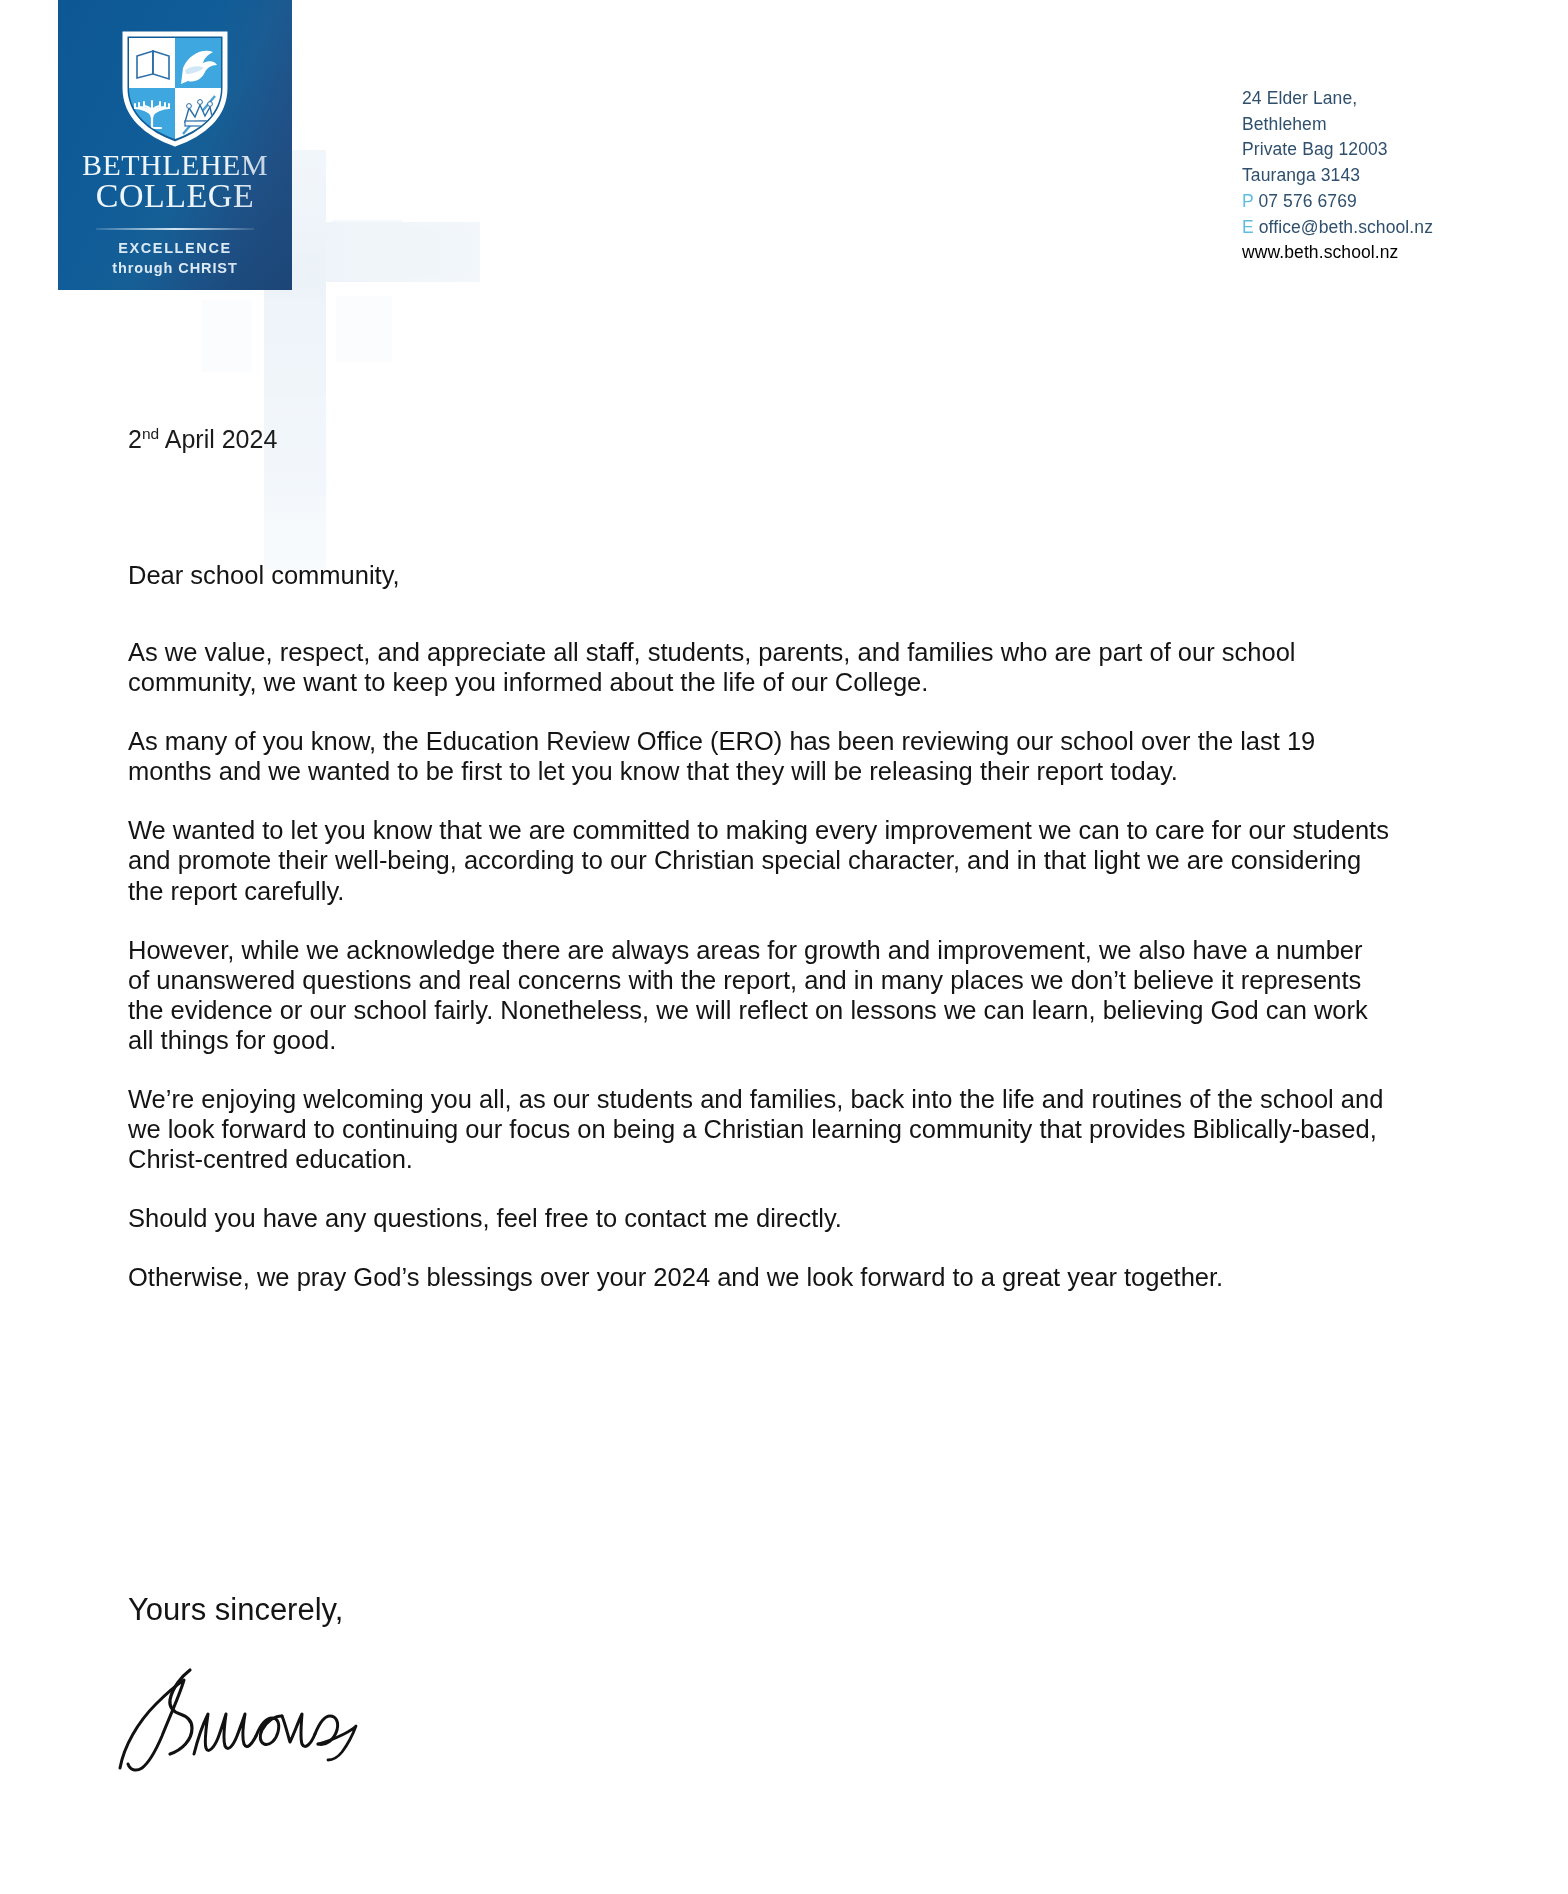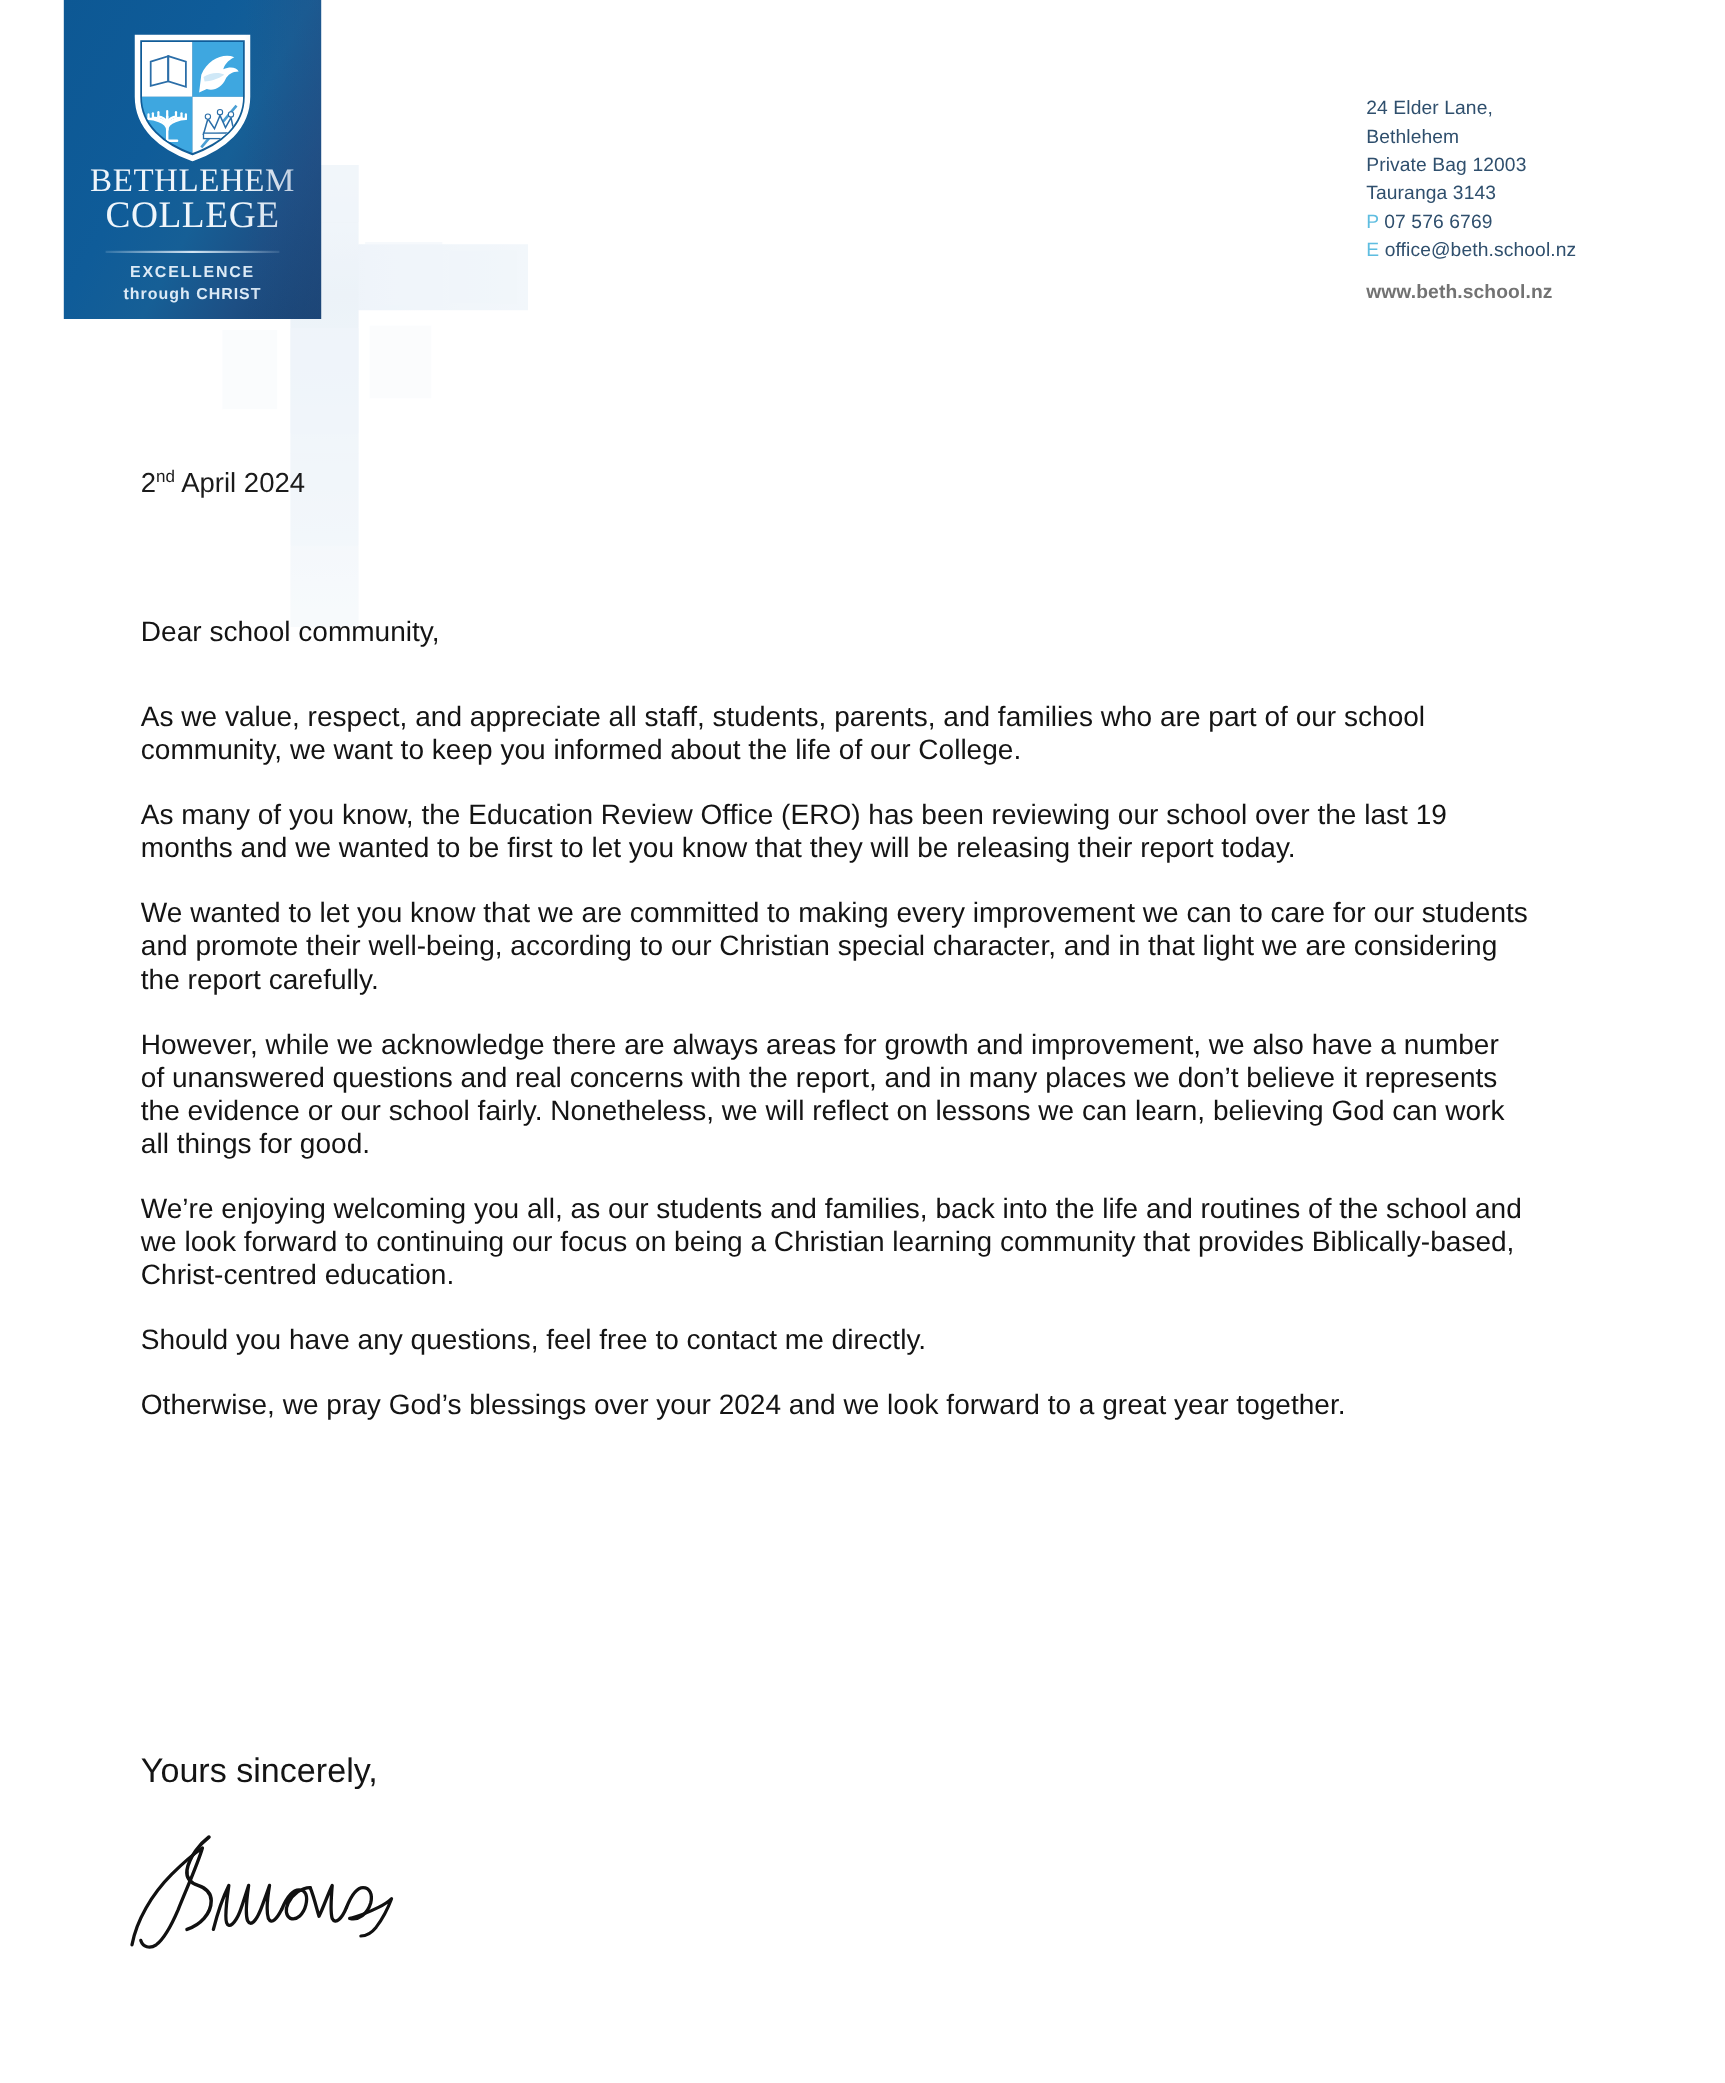--- a/index.html
+++ b/index.html
@@ -115,24 +115,22 @@
     left: 1242px;
     top: 86px;
     width: 300px;
     font-size: 17.5px;
     line-height: 1.47;
     color: #2f4f6d;
     letter-spacing: 0.1px;
   }
   .address .lbl { color: #5fbde0; }
   .address .web {
-    color: #737373;
-    margin-top: 13px;
+    color: #000000;
     display: block;
-    font-weight: bold;
   }
 
   
   .date {
     position: absolute;
     left: 128px;
     top: 425px;
     font-size: 25px;
     color: #1b1b1b;
   }

